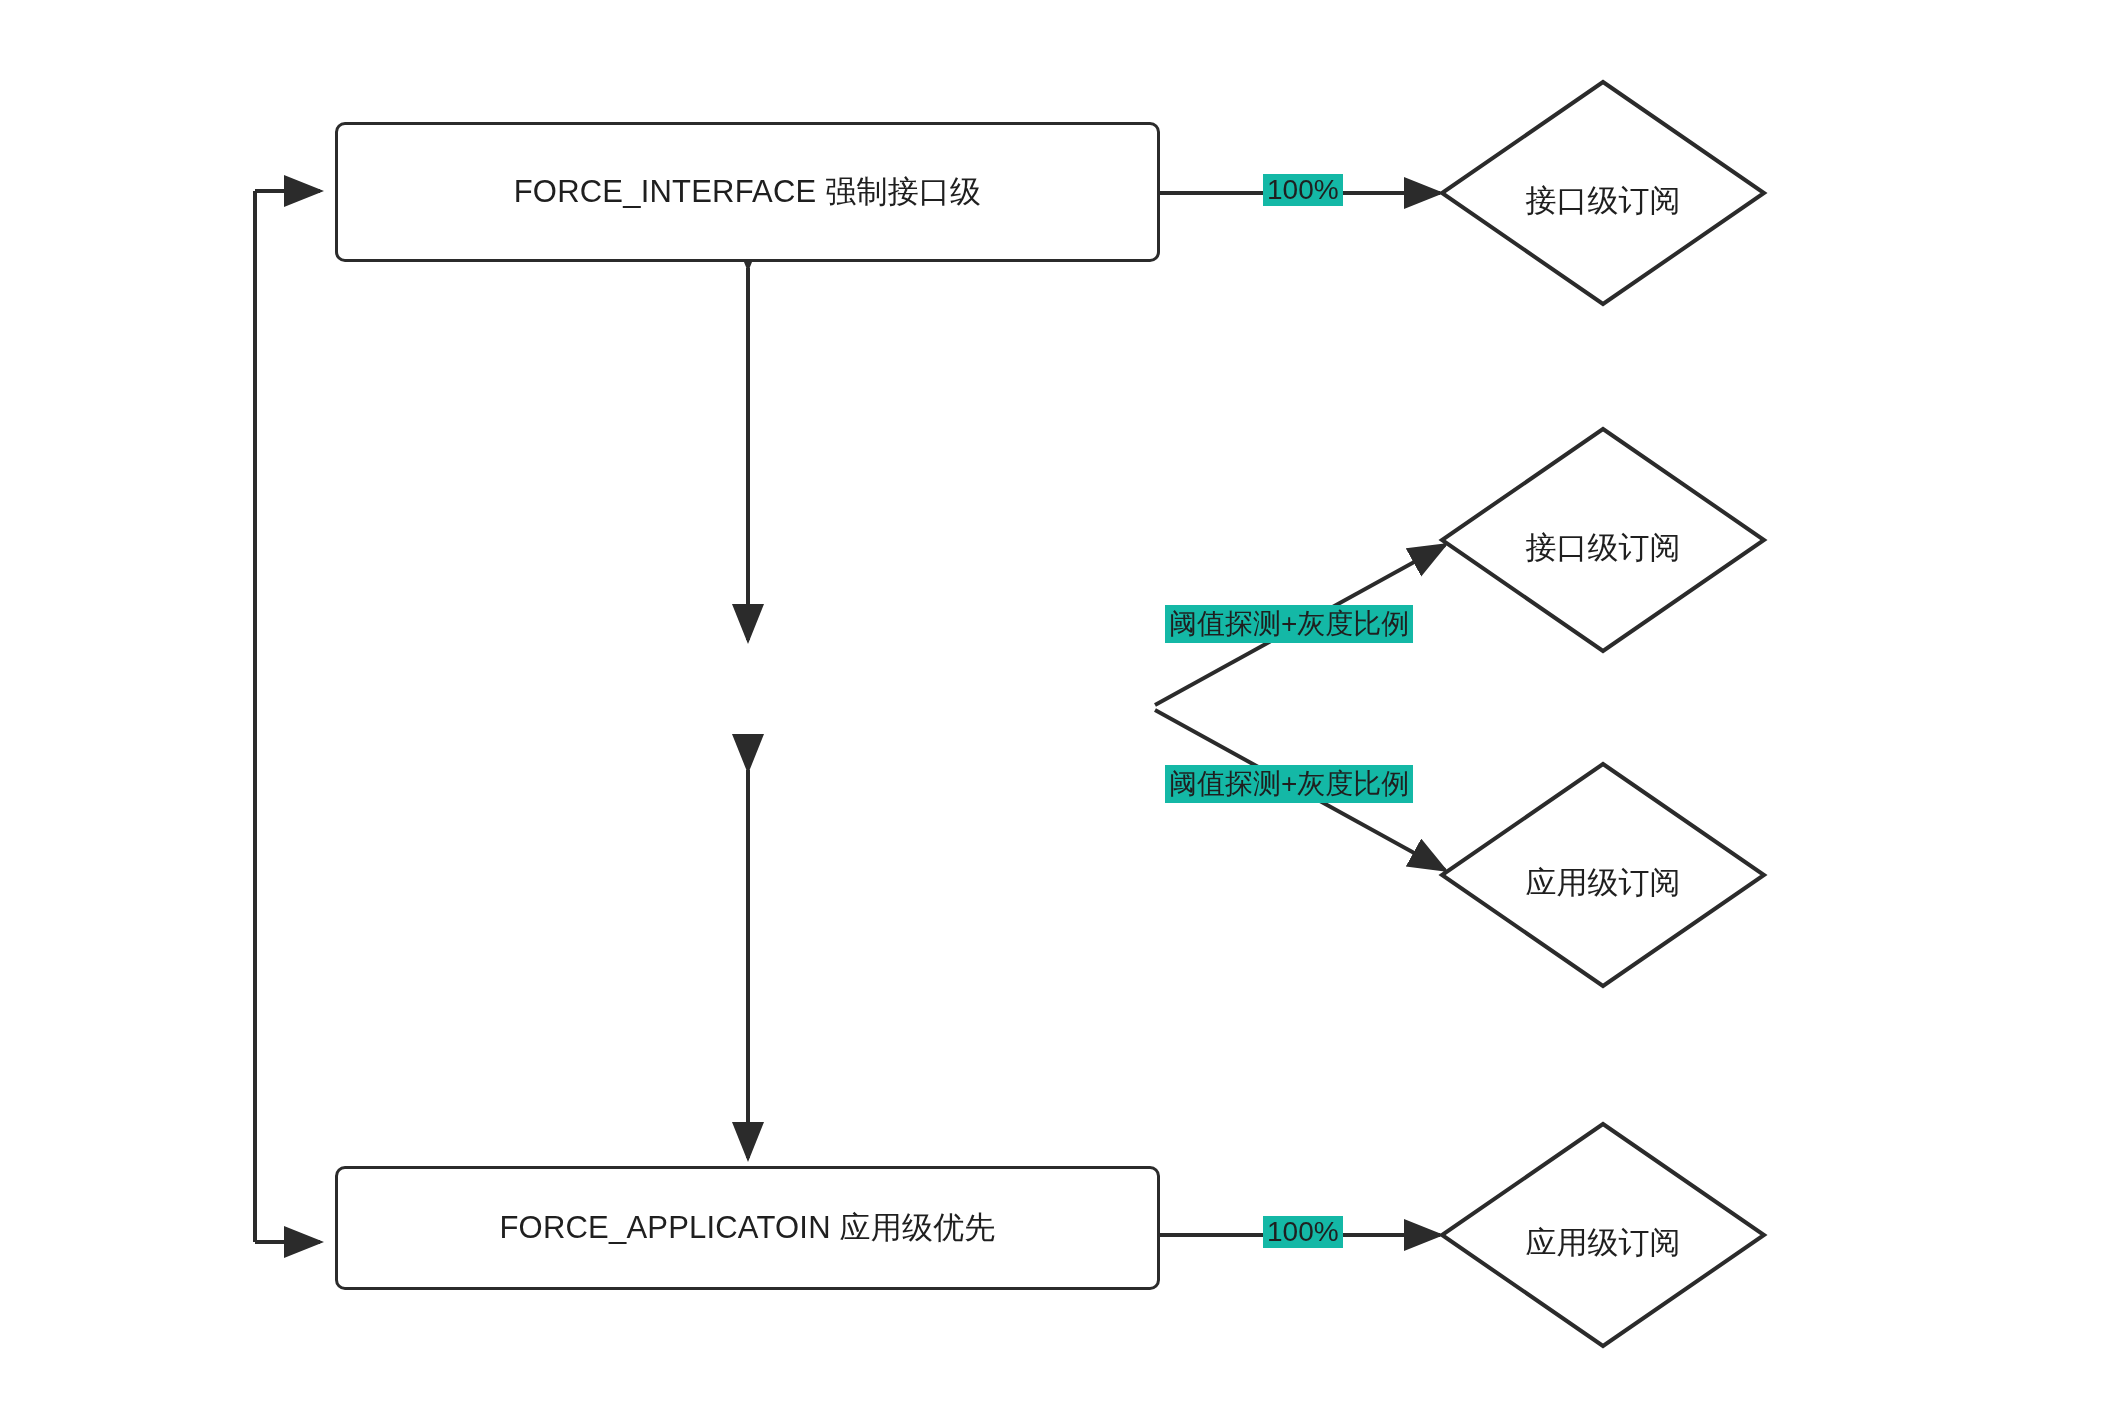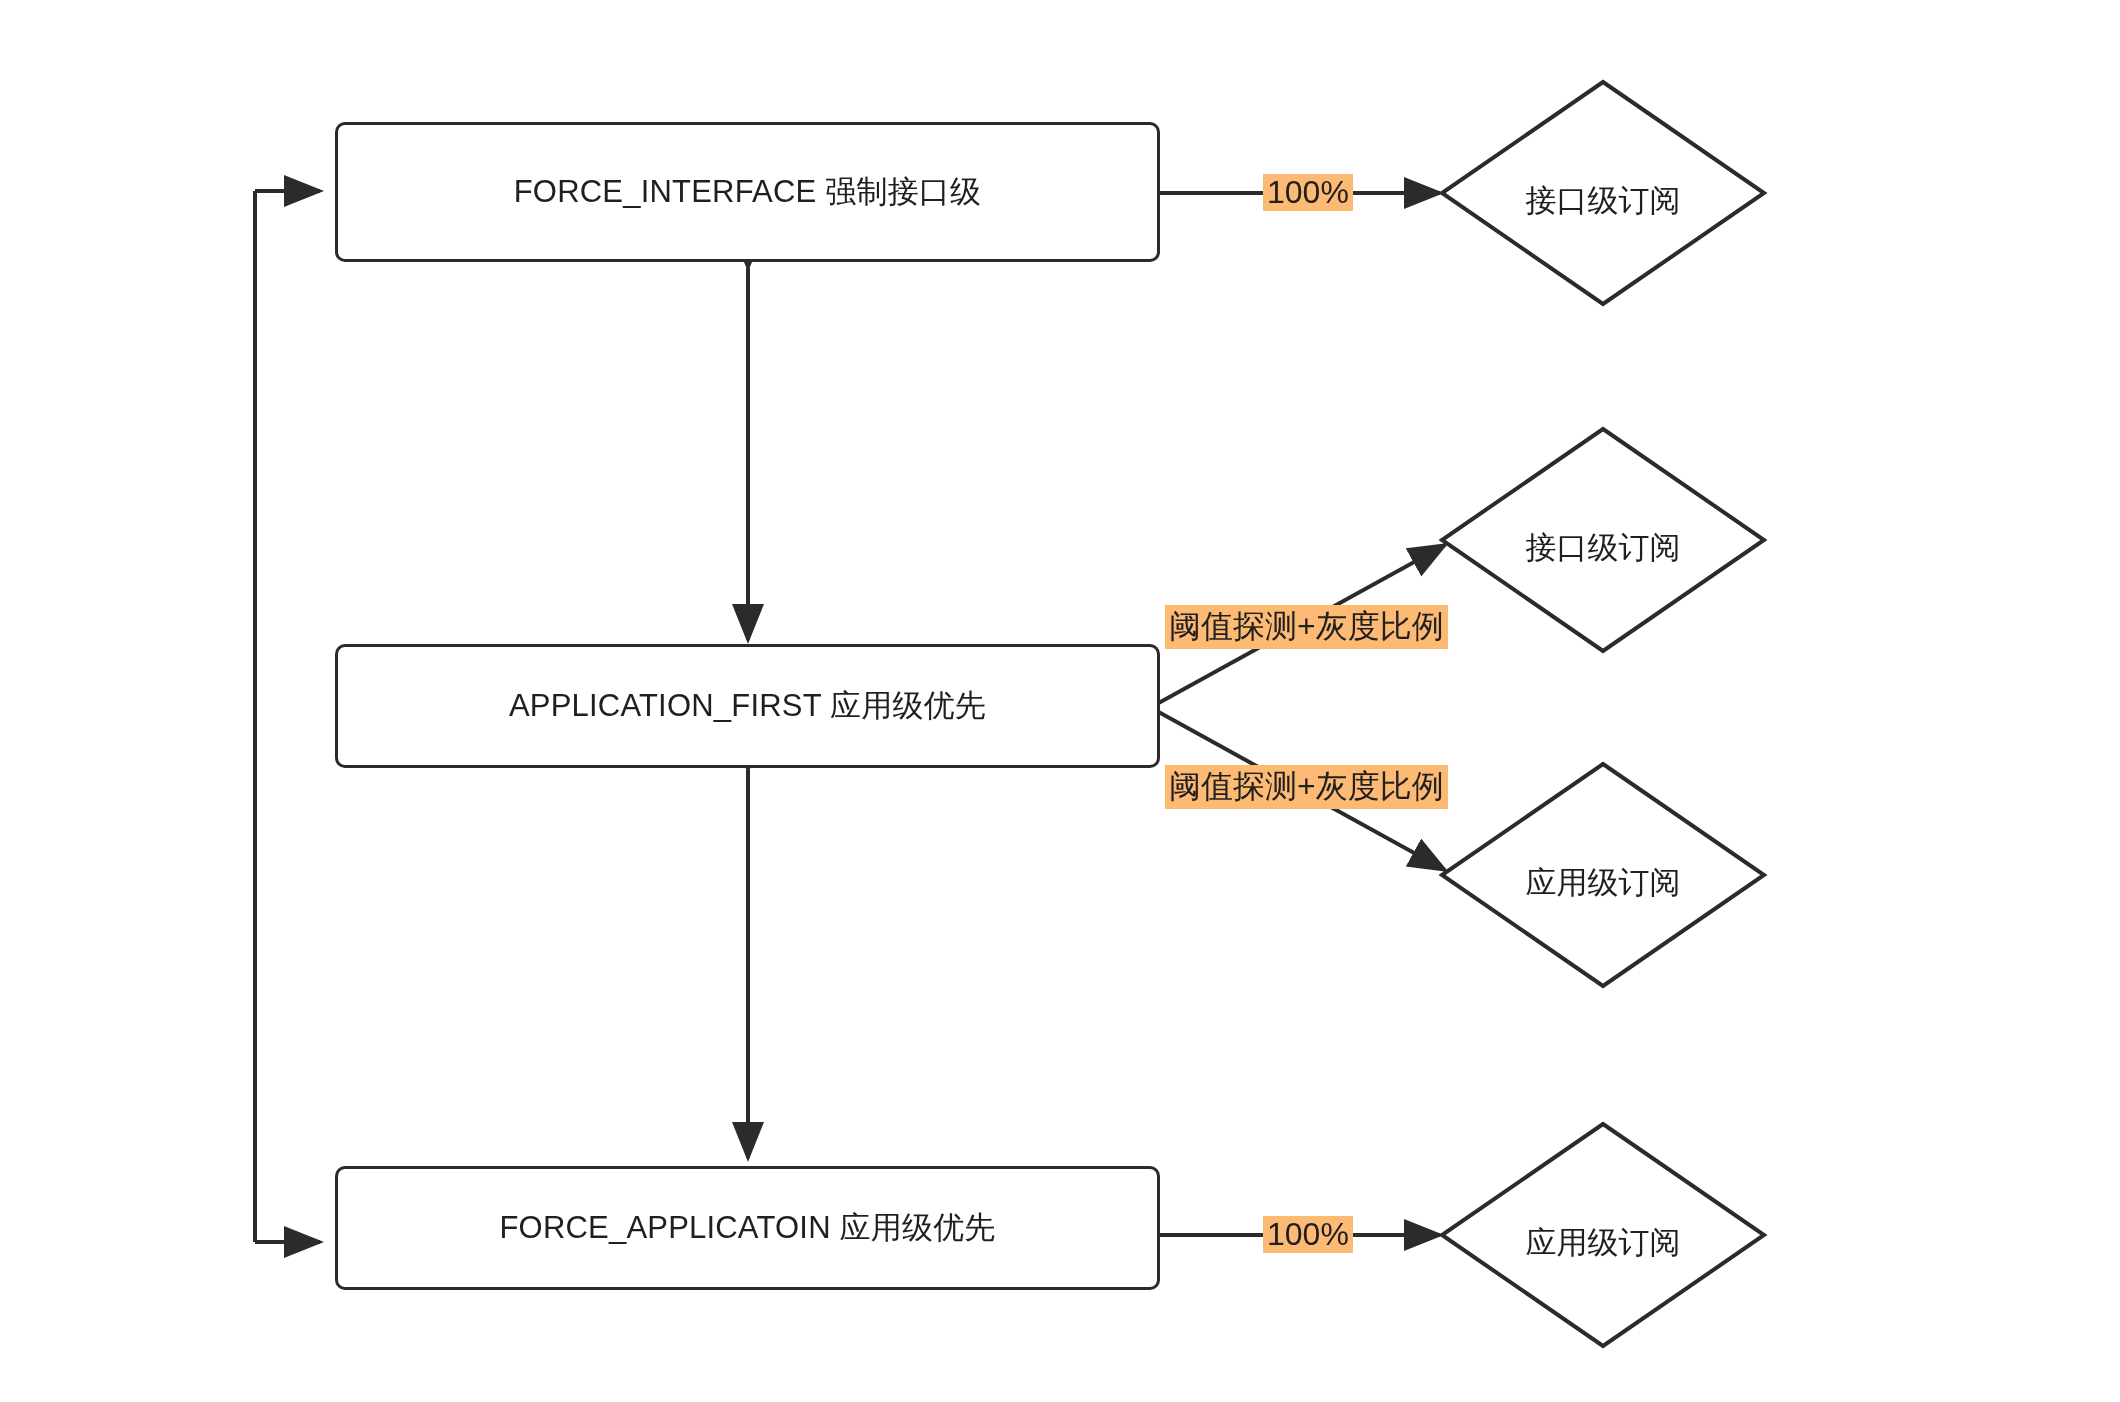--- a/index.html
+++ b/index.html
@@ -53,24 +53,24 @@
     white-space: nowrap;
     margin-top: 16px;
   }
   .node-diamond svg {
     position: absolute;
     left: 0;
     top: 0;
   }
   .edge-label {
     position: absolute;
-    font-size: 32px;
+    font-size: 28px;
     color: #1f1f1f;
     white-space: nowrap;
-    background: #fdba74;
+    background: #14b8a6;
     padding: 0 4px;
   }
 </style>
 </head>
 <body>
 
 <div id="diagram-root">
 
   <svg class="edges" viewBox="0 0 2120 1402">
     <defs>
@@ -93,23 +93,20 @@
 
     <path d="M 1155 710 L 1445 870" fill="none" stroke="#2b2b2b" stroke-width="4" marker-end="url(#arrow)"></path>
 
     <path d="M 1160 1235 L 1440 1235" fill="none" stroke="#2b2b2b" stroke-width="4" marker-end="url(#arrow)"></path>
   </svg>
 
   <div class="node-box" style="left:335px; top:122px; width:825px; height:140px;">
     <span>FORCE_INTERFACE 强制接口级</span>
   </div>
 
-  <div class="node-box" style="left:335px; top:644px; width:825px; height:124px;">
-    <span>APPLICATION_FIRST 应用级优先</span>
-  </div>
 
   <div class="node-box" style="left:335px; top:1166px; width:825px; height:124px;">
     <span>FORCE_APPLICATOIN 应用级优先</span>
   </div>
 
   <div class="node-diamond" style="left:1438px; top:78px; width:330px; height:230px;">
     <svg width="330" height="230" viewBox="0 0 330 230">
       <polygon points="165,4 326,115 165,226 4,115" fill="#ffffff" stroke="#2b2b2b" stroke-width="4"></polygon>
     </svg>
     <span class="dia-label">接口级订阅</span>

